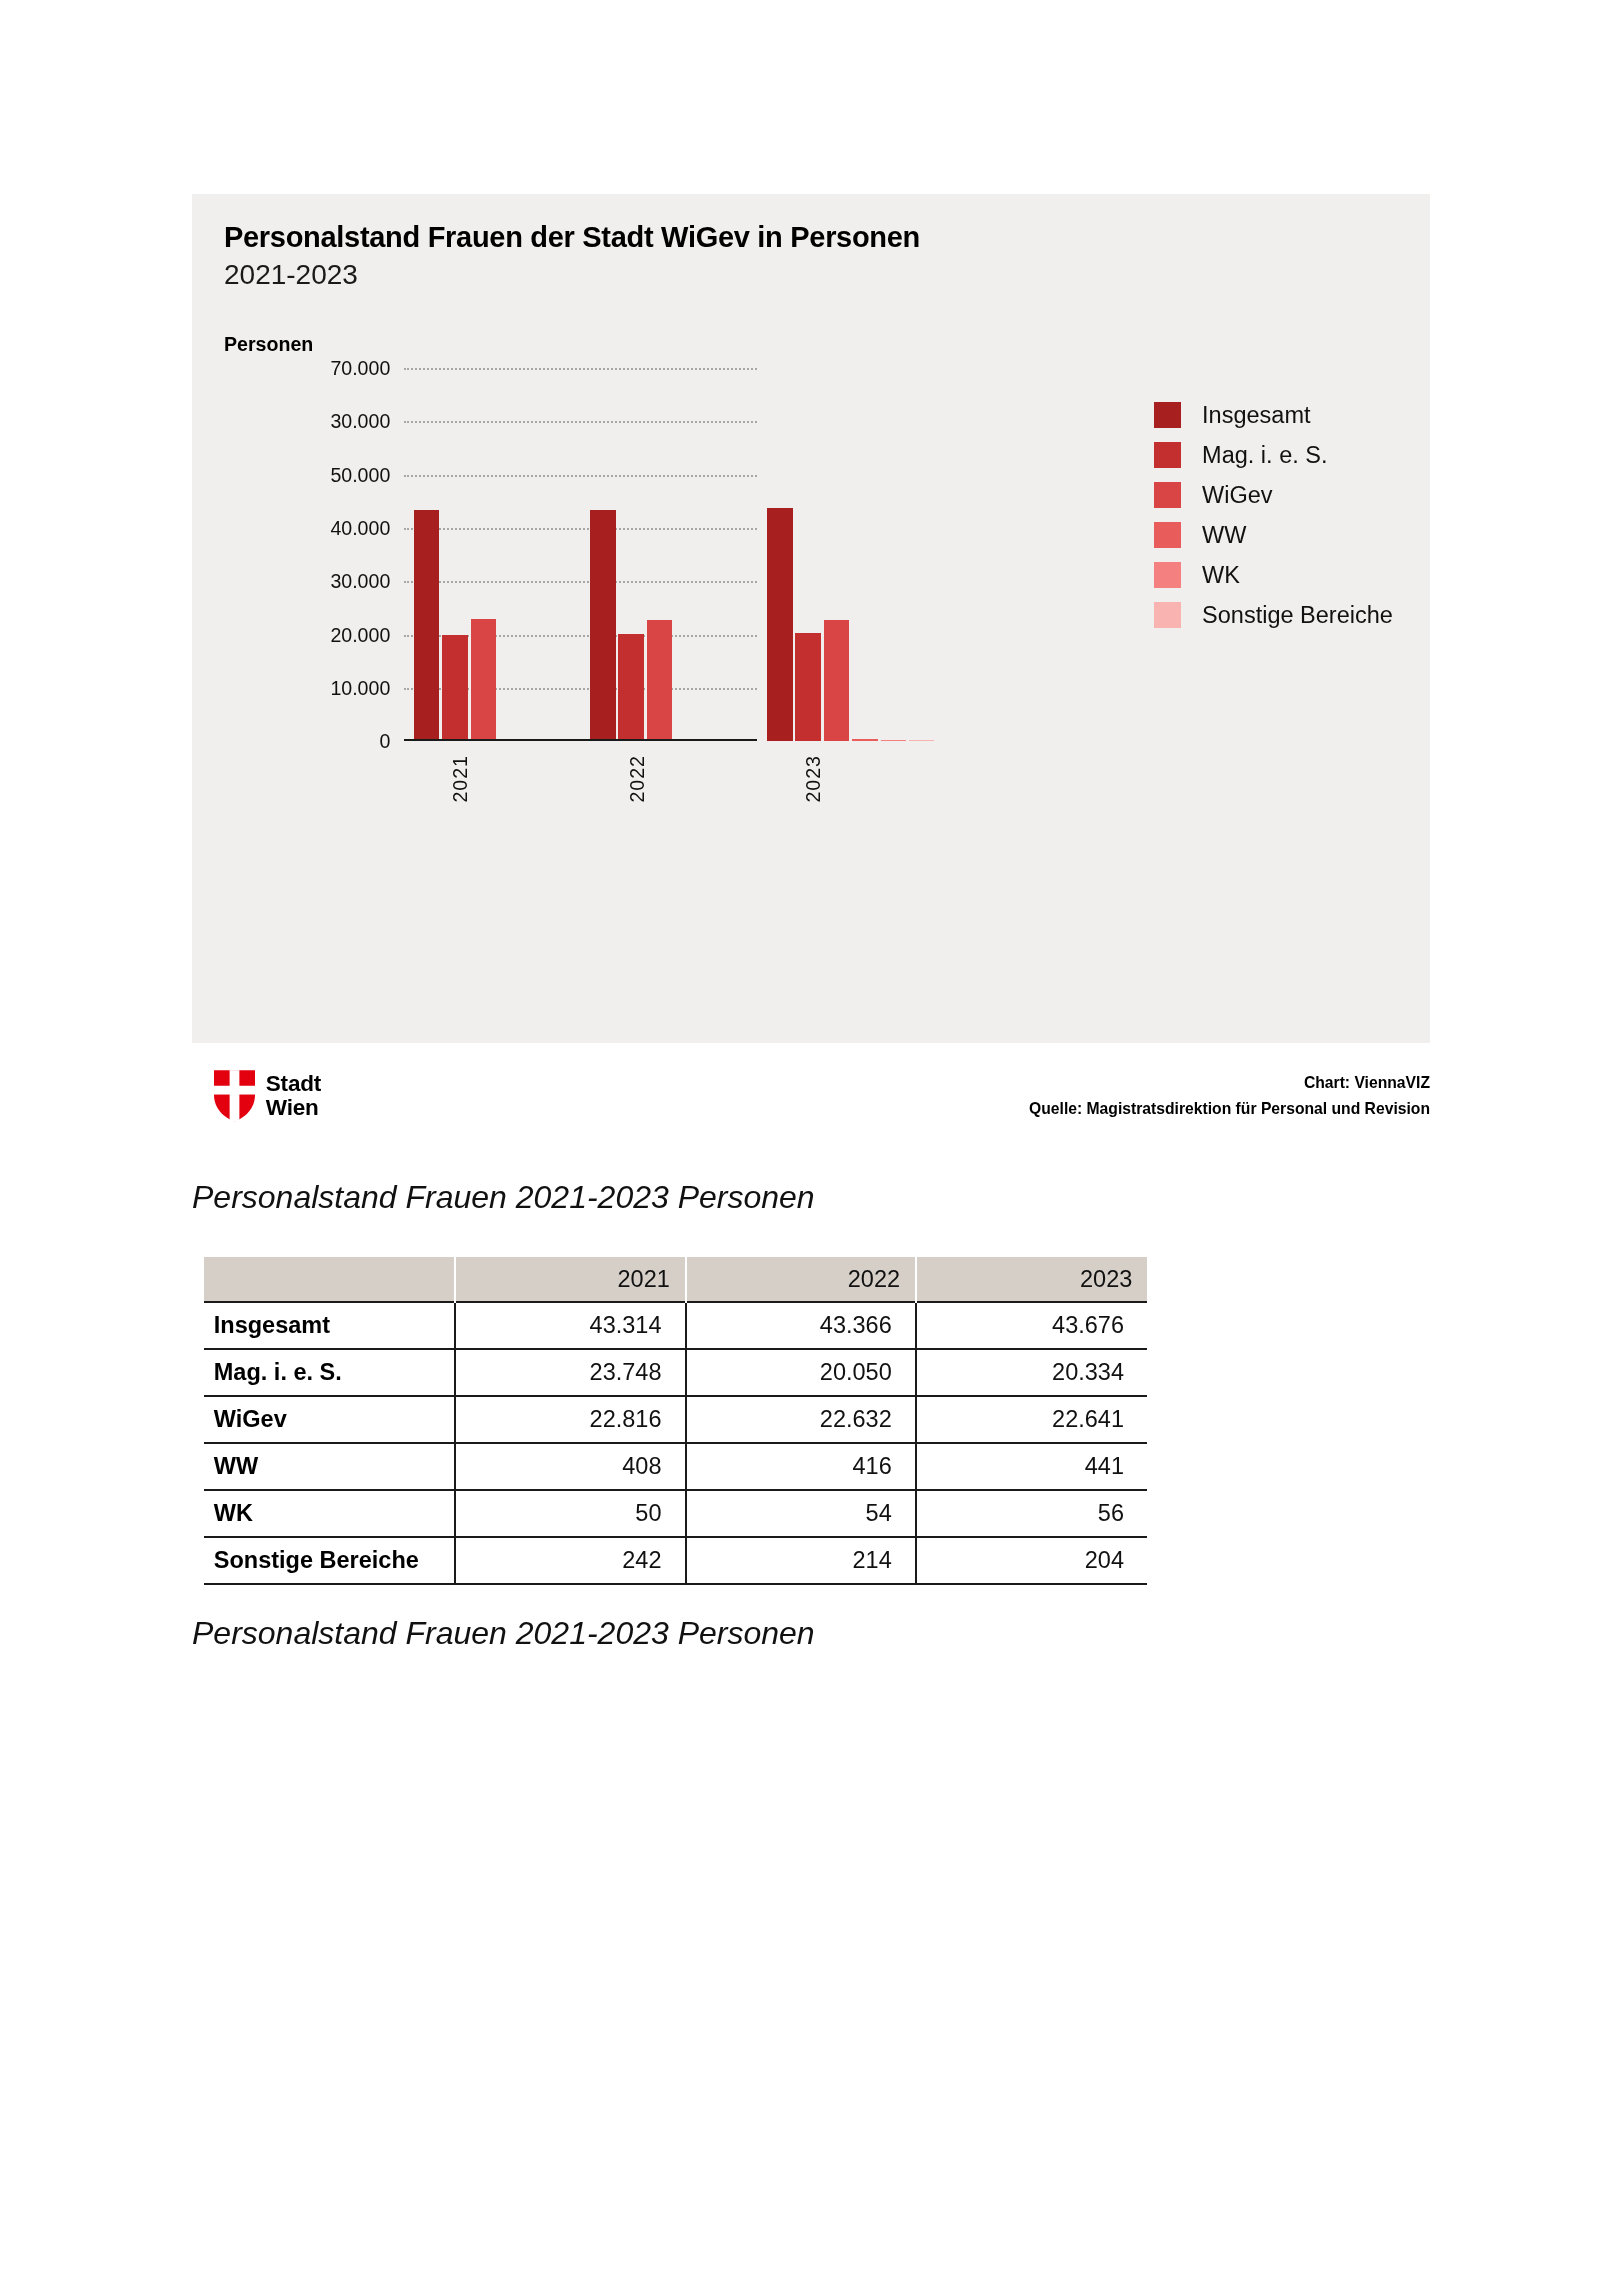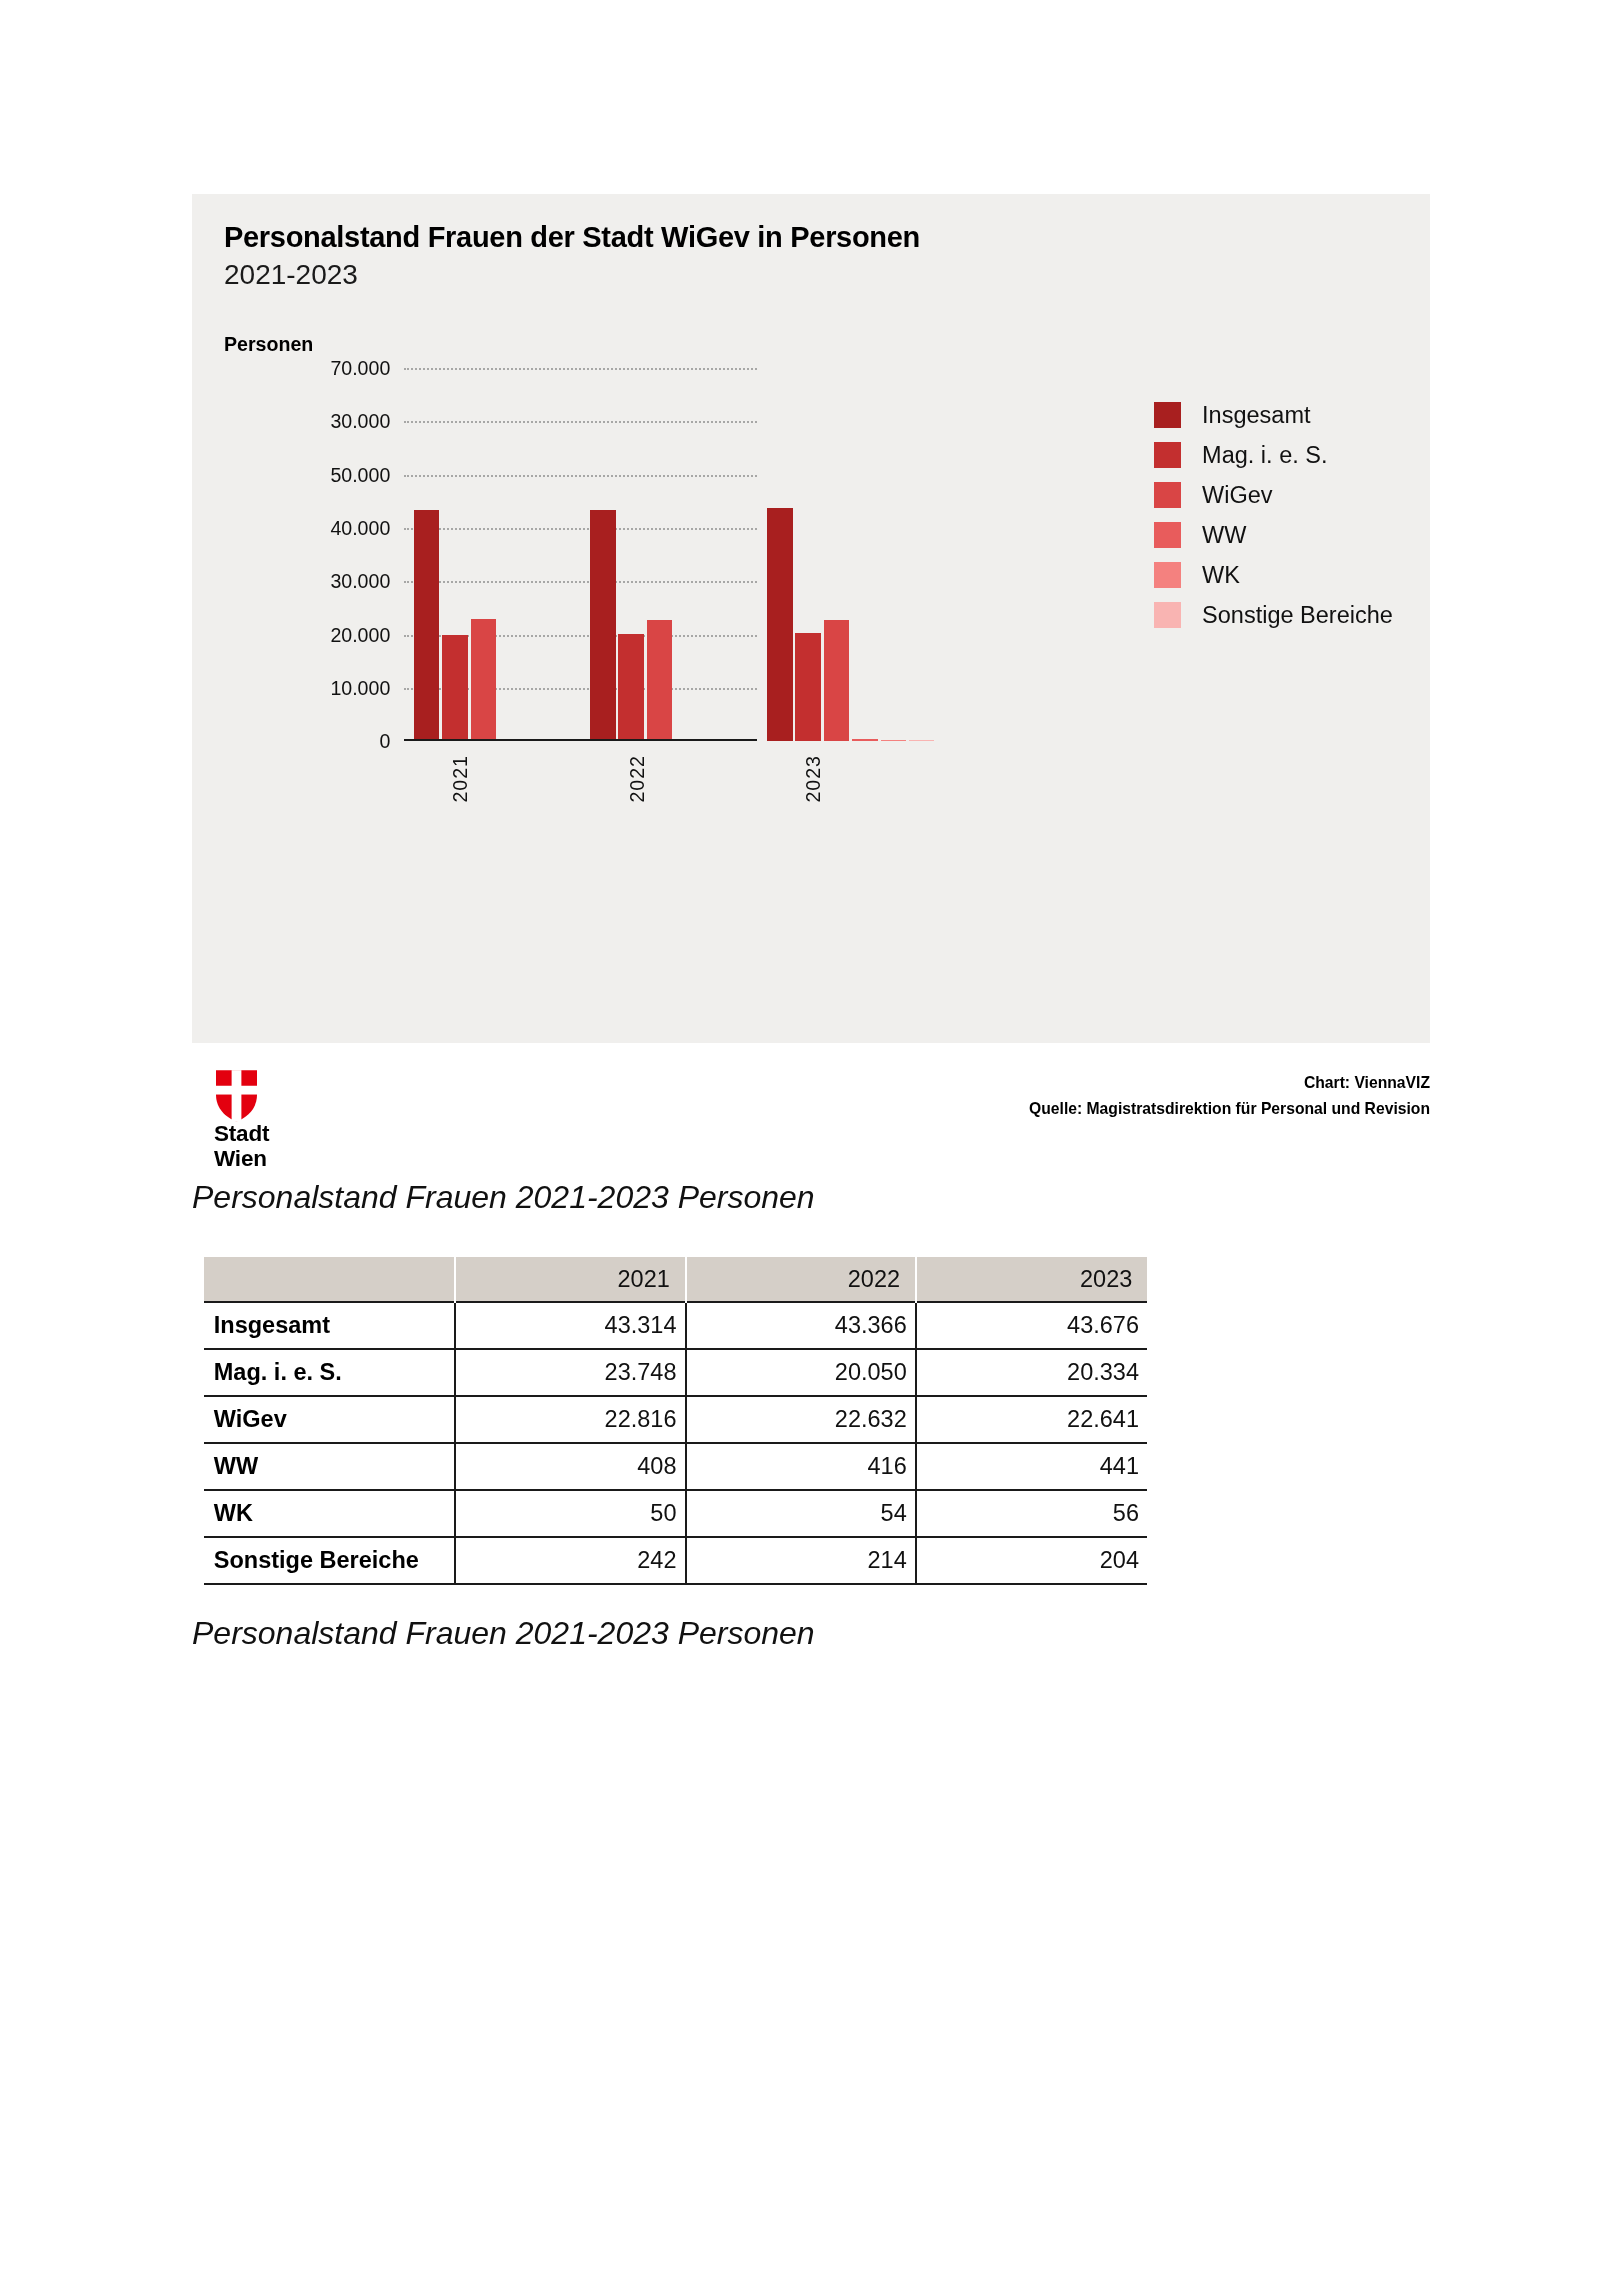--- a/index.html
+++ b/index.html
@@ -123,21 +123,20 @@
     color: #111111;
     white-space: nowrap;
   }
 
   
   #logo-block {
     position: absolute;
     left: 214px; top: 1070px;
     display: flex;
     align-items: center;
-    flex-direction: column;
   }
   #shield {
     width: 41px; height: 52px;
     position: relative;
     flex: 0 0 auto;
     margin-right: 10.8px;
   }
   #shield svg { display: block; }
   #logo-text {
     font-size: 22.5px;
@@ -215,21 +214,21 @@
   #data-table tbody td.rowlabel {
     font-weight: 700;
     color: #000000;
     text-align: left;
     padding-left: 9.8px;
     border-right: 2px solid #1a1a1a;
     border-top-color: #1a1a1a;
   }
   #data-table tbody td.val {
     text-align: right;
-    padding-right: 8px;
+    padding-right: 23px;
     color: #111111;
     border-right: 2px solid #1a1a1a;
   }
   #data-table tbody td.val:last-child {
     border-right: none;
   }
   #data-table col.c0 { width: 251px; }
   #data-table col.c1 { width: 230px; }
   #data-table col.c2 { width: 230px; }
   #data-table col.c3 { width: 231px; }

